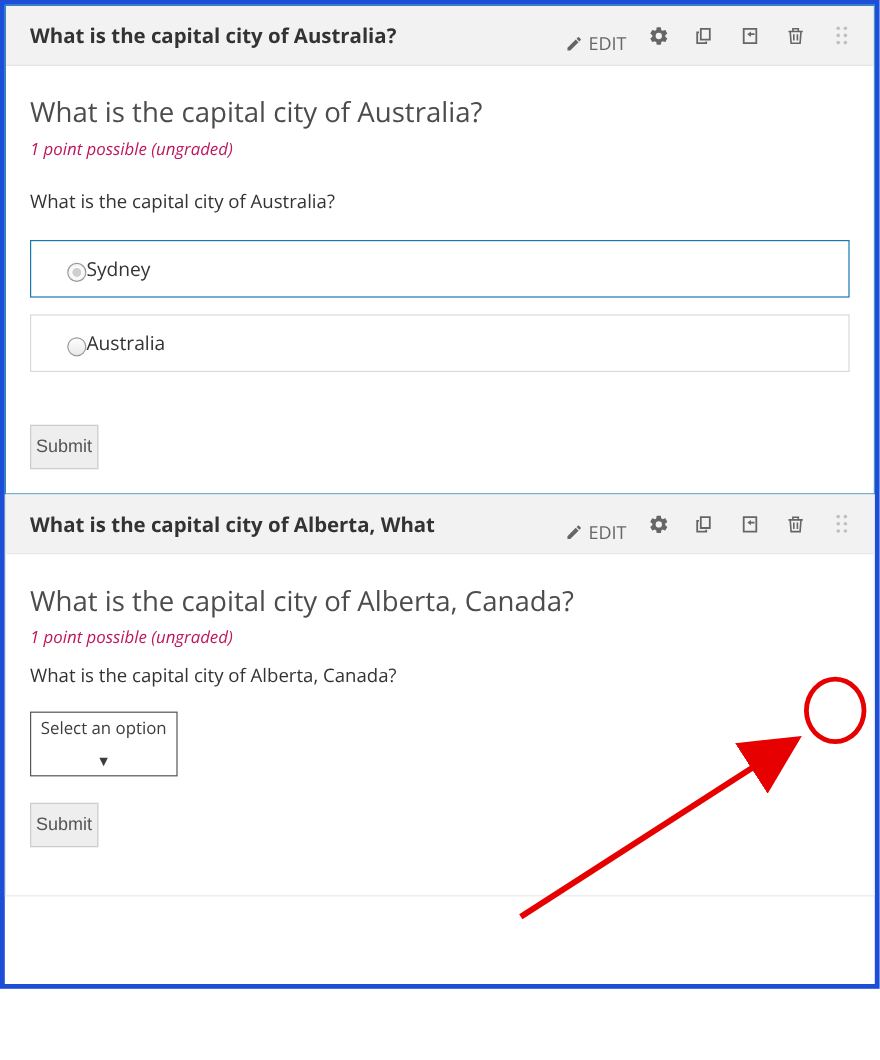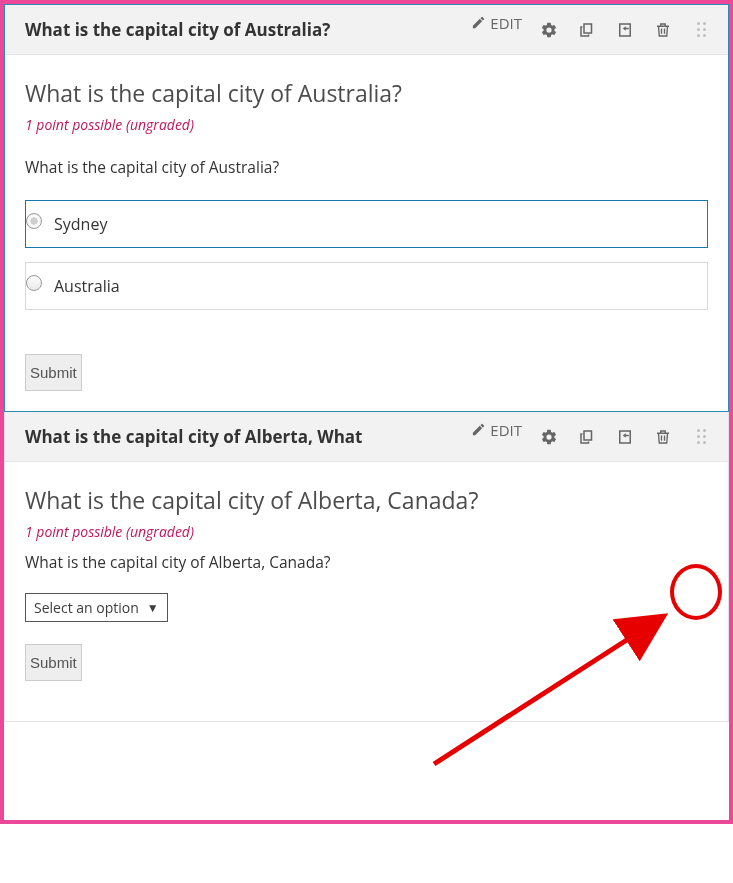--- a/index.html
+++ b/index.html
@@ -5,21 +5,21 @@
   * { box-sizing: border-box; }
   body {
     margin: 0;
     font-family: "Open Sans", "Helvetica Neue", Arial, sans-serif;
     background: #fff;
     color: #3c3c3c;
   }
   .frame {
     width: 733px;
     height: 824px;
-    border: 4px solid #ec4899;
+    border: 4px solid #1d4ed8;
     padding: 0;
     position: relative;
   }
   .question-block {
     border-bottom: 1px solid #e5e5e5;
     border-left: 1px solid #e5e5e5;
     border-right: 1px solid #e5e5e5;
   }
   .question-block.active {
     border: 1px solid #2d8ab3;
@@ -37,21 +37,21 @@
     font-size: 17px;
     font-weight: 700;
     color: #333;
     white-space: nowrap;
     overflow: hidden;
     text-overflow: clip;
     flex: 1;
   }
   .q-toolbar {
     display: flex;
-    align-items: flex-start;
+    align-items: flex-end;
     gap: 0;
   }
   .tool-btn {
     width: 38px;
     height: 34px;
     display: flex;
     align-items: center;
     justify-content: center;
     color: #666;
     cursor: pointer;
@@ -83,25 +83,24 @@
     font-style: italic;
     margin-bottom: 22px;
   }
   .q-prompt {
     font-size: 15.5px;
     color: #333;
     margin-bottom: 22px;
   }
   .option {
     border: 1px solid #d9d9d9;
-    padding: 12px 0;
+    padding: 12px 30px;
     margin-bottom: 14px;
     display: flex;
-    align-items: flex-start;
-    gap: 12px;
+    align-items: flex-end;
     font-size: 16px;
     color: #333;
     cursor: pointer;
     background: #fff;
   }
   .option.selected {
     border: 1px solid #1877b0;
   }
   .radio-dot {
     width: 16px;
@@ -126,20 +125,21 @@
   .dropdown {
     border: 1px solid #555;
     padding: 4px 8px;
     font-size: 14px;
     display: inline-flex;
     align-items: center;
     gap: 8px;
     cursor: pointer;
     background: #fff;
     margin-top: 6px;
+    flex-direction: column;
   }
   .dropdown .caret {
     font-size: 12px;
   }
   .drag-dots {
     display: grid;
     grid-template-columns: repeat(2, 3px);
     grid-template-rows: repeat(3, 3px);
     gap: 3px;
   }

